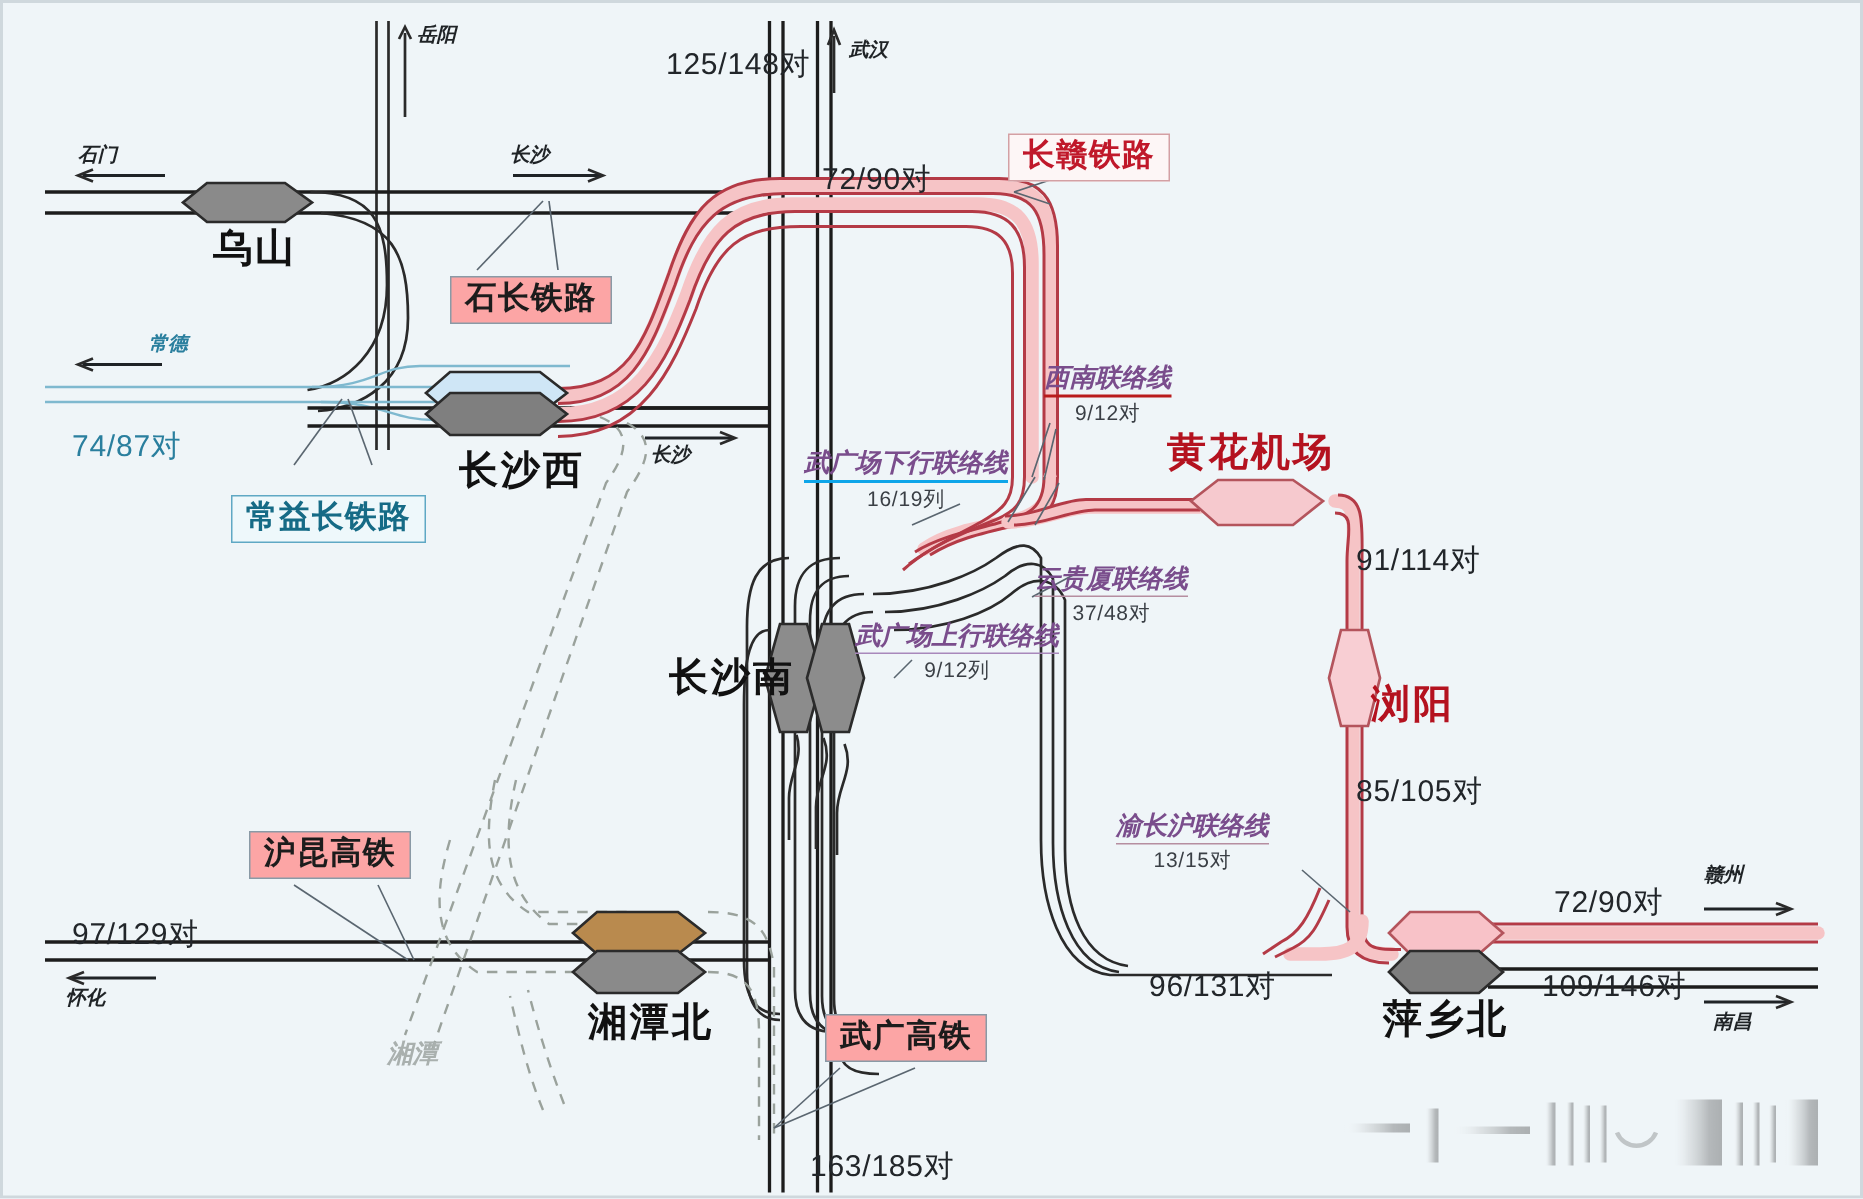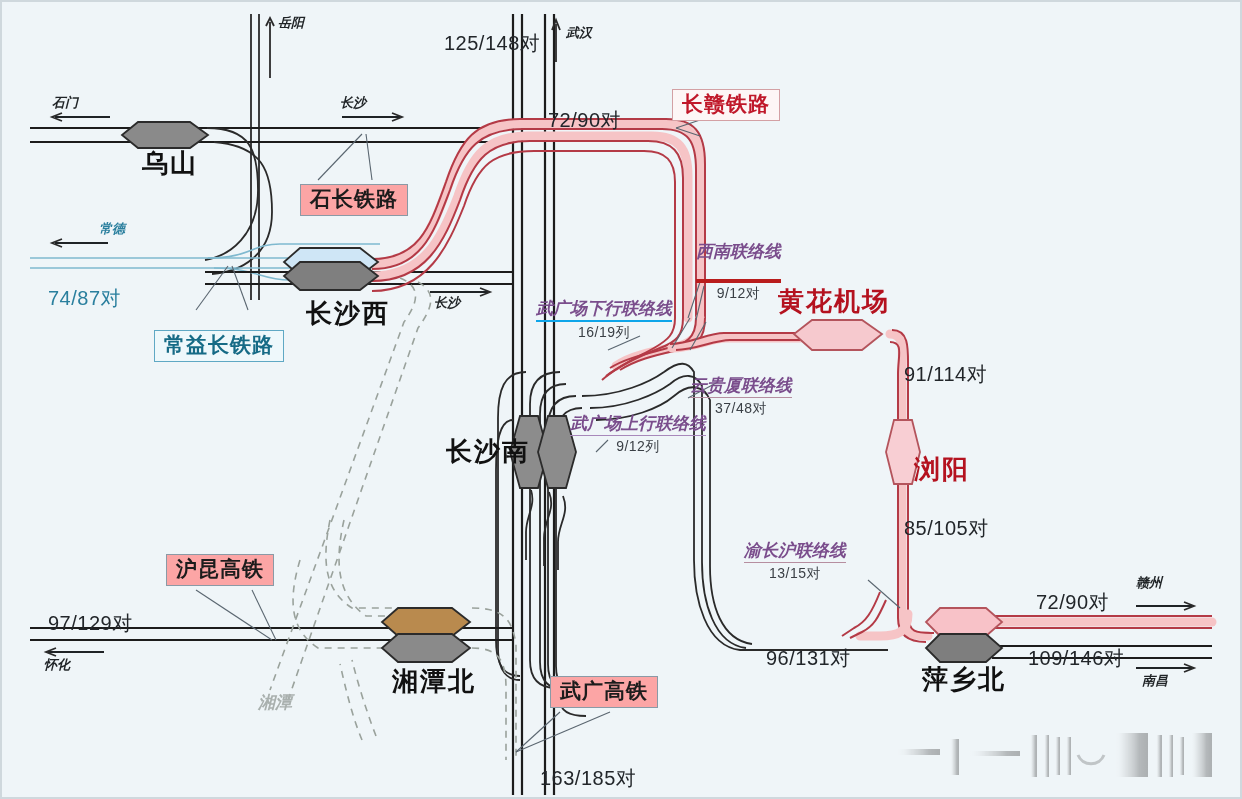--- a/index.html
+++ b/index.html
@@ -297,30 +297,30 @@
 <div class="lbl pairs" style="left:766px;top:648px;">96/131对</div>
 <div class="lbl pairs" style="left:1036px;top:592px;">72/90对</div>
 <div class="lbl pairs" style="left:1028px;top:648px;">109/146对</div>
 
 <div class="lbl boxed" style="left:300px;top:184px;">石长铁路</div>
 <div class="lbl boxed teal" style="left:154px;top:310px;margin-top:20px;">常益长铁路</div>
 <div class="lbl boxed" style="left:166px;top:554px;">沪昆高铁</div>
 <div class="lbl boxed" style="left:550px;top:676px;">武广高铁</div>
 <div class="lbl redlabel" style="left:672px;top:89px;">长赣铁路</div>
 
-<div class="lbl stationname" style="left:142px;top:152px;font-family:Liberation Mono, monospace;">乌山</div>
+<div class="lbl stationname" style="left:142px;top:152px;">乌山</div>
 <div class="lbl stationname" style="left:306px;top:300px;">长沙西</div>
 <div class="lbl stationname" style="left:446px;top:438px;">长沙南</div>
 <div class="lbl stationname" style="left:392px;top:668px;">湘潭北</div>
 <div class="lbl stationname red" style="left:778px;top:288px;">黄花机场</div>
 <div class="lbl stationname red" style="left:914px;top:436px;margin-top:20px;">浏阳</div>
 <div class="lbl stationname" style="left:922px;top:666px;">萍乡北</div>
 
 <div class="lbl" style="left:696px;top:243px;">
-  <div class="linkline" style="border-bottom:4px solid #b91c1c;padding-bottom:18px;">西南联络线</div>
+  <div class="linkline" style="border-bottom:2px solid #b91c1c;padding-bottom:2px;">西南联络线</div>
   <div class="linknum" style="text-align:center;margin-top:3px;">9/12对</div>
 </div>
 
 <div class="lbl" style="left:536px;top:300px;">
   <div class="linkline" style="border-bottom:2px solid #0ea5e9;padding-bottom:2px;">武广场下行联络线</div>
   <div class="linknum" style="text-align:center;margin-top:3px;">16/19列</div>
 </div>
 
 <div class="lbl" style="left:570px;top:415px;">
   <div class="linkline" style="border-bottom:1px solid #a888bb;padding-bottom:2px;">武广场上行联络线</div>

